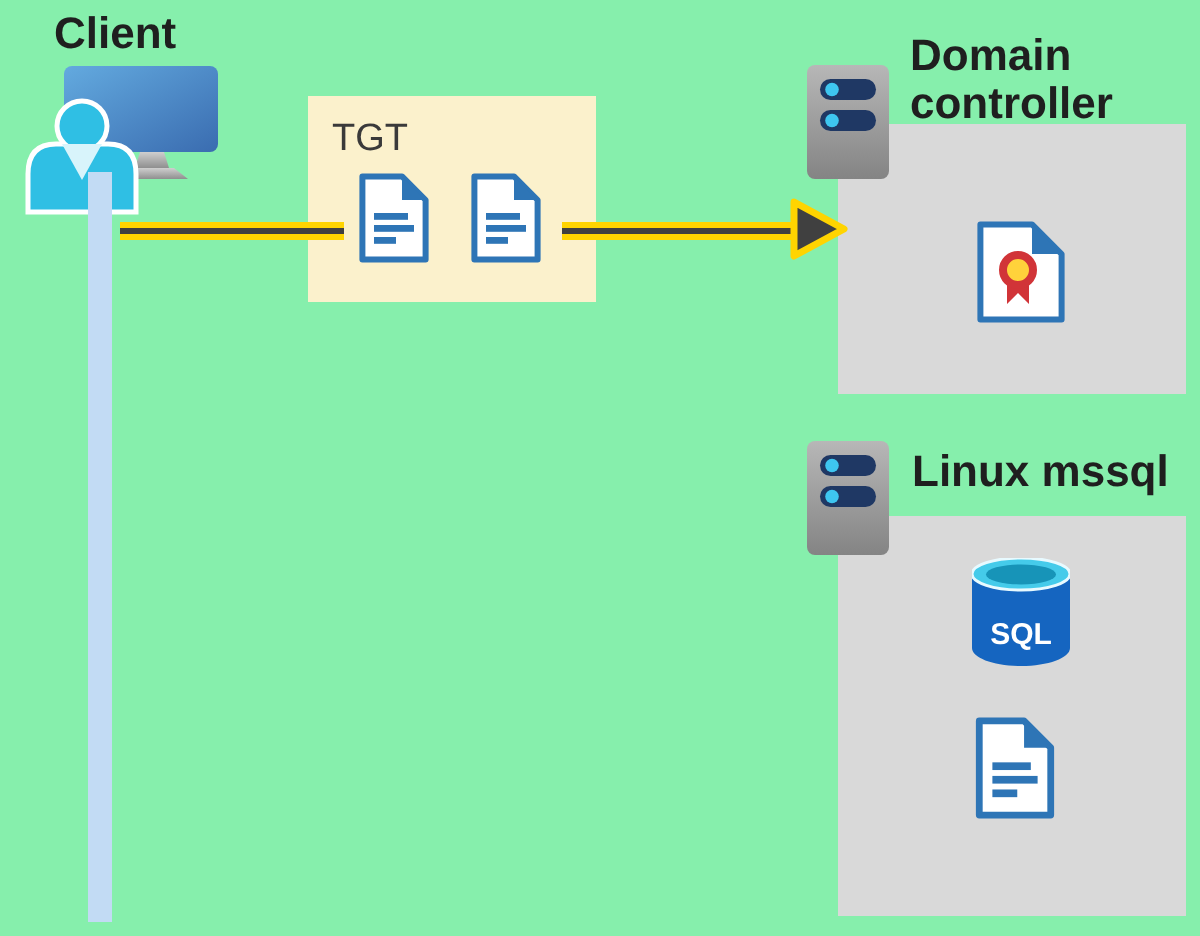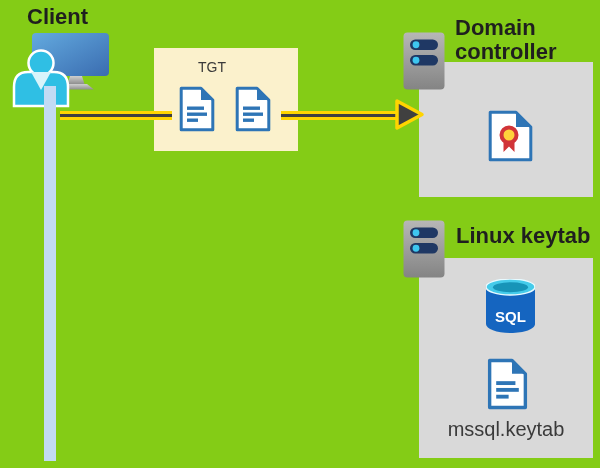--- a/index.html
+++ b/index.html
@@ -1,34 +1,34 @@
 <!DOCTYPE html>
 <html><head>
 <meta charset="utf-8">
 <style>
   html,body{margin:0;padding:0}
   body{font-family:"Liberation Sans",sans-serif;background:#fff}
-  .canvas{position:relative;width:600px;height:468px;background:#84cc16;overflow:hidden}
+  .canvas{position:relative;width:600px;height:468px;background:#86efac;overflow:hidden}
   .abs{position:absolute}
 
   .blabel{font-weight:bold;color:#1f1f1f;font-size:22px;line-height:24px}
   .client-label{left:27px;top:5px}
   .dc-label{left:455px;top:16px;width:132px}
   .linux-label{left:456px;top:224px;white-space:nowrap}
 
   .client-icon{left:10px;top:30px;width:100px;height:90px;z-index:2}
   .client-line{left:44px;top:86px;width:12px;height:375px;background:#C2DBF4;z-index:3}
 
   .arrow-shaft{left:60px;top:111px;width:338px;height:9px;z-index:2;
     background:linear-gradient(to bottom,#FFD400 0 33%,#404040 33% 64%,#FFD400 64% 100%)}
   .arrow-head{left:394px;top:97px;width:32px;height:36px;z-index:2}
 
   .ticket-box{left:154px;top:48px;width:144px;height:103px;background:#FBF1CC;z-index:1}
   .shaft-cover{left:172px;top:109px;width:109px;height:13px;background:#FBF1CC;z-index:3}
-  .ticket-label{font-size:14px;color:#3a3a3a;width:60px;text-align:right;z-index:4}
+  .ticket-label{font-size:19px;color:#3a3a3a;width:60px;text-align:left;z-index:4}
   .tgt-label{left:166px;top:59px}
   .spn-label{left:214px;top:59px}
   .tgt-doc{left:179px;top:86px;width:36px;height:46px;z-index:4}
   .spn-doc{left:235px;top:86px;width:36px;height:46px;z-index:4}
 
   .dc-box{left:419px;top:62px;width:174px;height:135px;background:#D9D9D9;z-index:1}
   .dc-server{left:403px;top:32px;width:42px;height:58px;z-index:2}
   .cert-icon{left:488px;top:110px;width:45px;height:52px;z-index:2}
 
   .linux-box{left:419px;top:258px;width:174px;height:200px;background:#D9D9D9;z-index:1}
@@ -116,27 +116,26 @@
     </svg>
   <div class="abs blabel dc-label">Domain controller</div>
   <svg class="abs cert-icon">
       <use href="#sym-cert"></use>
     </svg>
 
   <div class="abs linux-box"></div>
   <svg class="abs linux-server-icon">
       <use href="#sym-server"></use>
     </svg>
-  <div class="abs blabel linux-label">Linux keytab</div>
+  <div class="abs blabel linux-label">Linux mssql</div>
 
   <svg class="abs sql-icon" viewBox="0 0 49 54">
     <path d="M0,8 V45 C0,50 11,54 24.5,54 C38,54 49,50 49,45 V8 Z" fill="#1565C0"></path>
     <ellipse cx="24.5" cy="8" rx="24.5" ry="8" fill="#45CBEA" stroke="#E8FAFF" stroke-width="1.5"></ellipse>
     <ellipse cx="24.5" cy="8.2" rx="17.5" ry="5" fill="#1794B8"></ellipse>
     <text x="24.5" y="43" text-anchor="middle" font-family="Liberation Sans, sans-serif" font-size="15" font-weight="bold" fill="#fff">SQL</text>
   </svg>
 
   <svg class="abs keytab-doc">
       <use href="#sym-doc"></use>
     </svg>
-  <div class="abs keytab-label">mssql.keytab</div>
 
 </div>
 
 </body></html>

